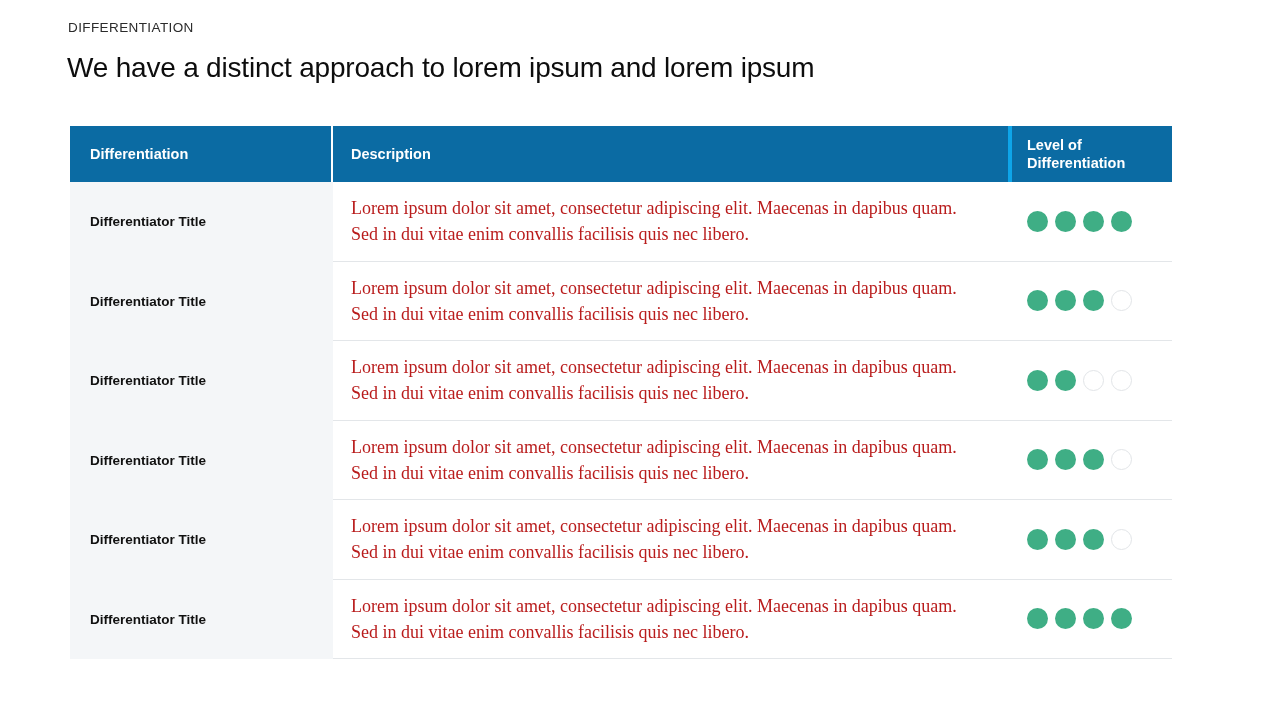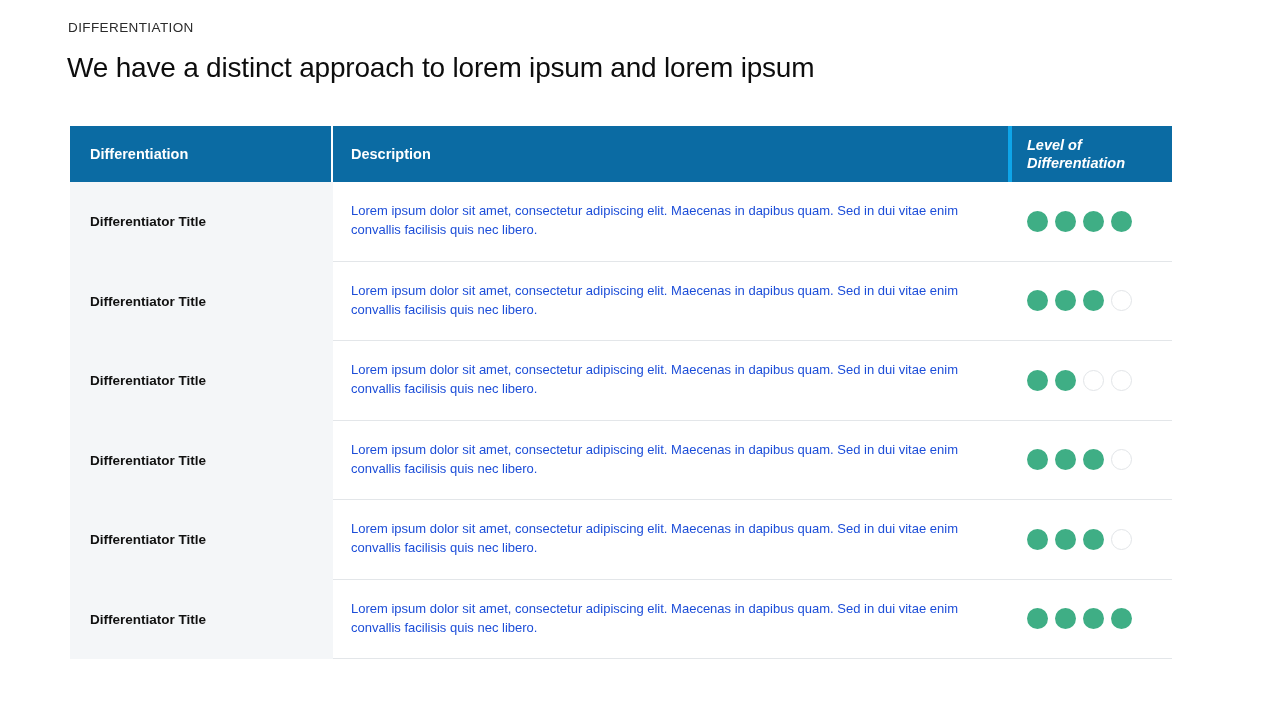--- a/index.html
+++ b/index.html
@@ -69,21 +69,20 @@
     border-right: 4px solid #0ea5e9;
   }
   .th-3 {
     width: 160px;
     padding-left: 15px;
     line-height: 1.25;
     align-items: center;
   }
   .th-3 span {
     display: block;
-    font-style: italic;
   }
   .row {
     display: flex;
     height: 79.5px;
     align-items: stretch;
   }
   .cell-title {
     width: 263px;
     box-sizing: border-box;
     background: #f4f6f8;
@@ -94,24 +93,25 @@
     font-weight: bold;
     color: #111111;
   }
   .cell-desc {
     width: 679px;
     box-sizing: border-box;
     display: flex;
     align-items: center;
     padding-left: 18px;
     padding-right: 24px;
-    font-size: 13px;
+    font-size: 18px;
     line-height: 1.45;
-    color: #1d4ed8;
+    color: #b91c1c;
     border-bottom: 1px solid #e3e6e9;
+    font-family: Liberation Serif, serif;
   }
   .row:first-of-type .cell-desc {
     border-bottom: 1px solid #e3e6e9;
   }
   .cell-level {
     width: 160px;
     box-sizing: border-box;
     display: flex;
     align-items: center;
     padding-left: 15px;

